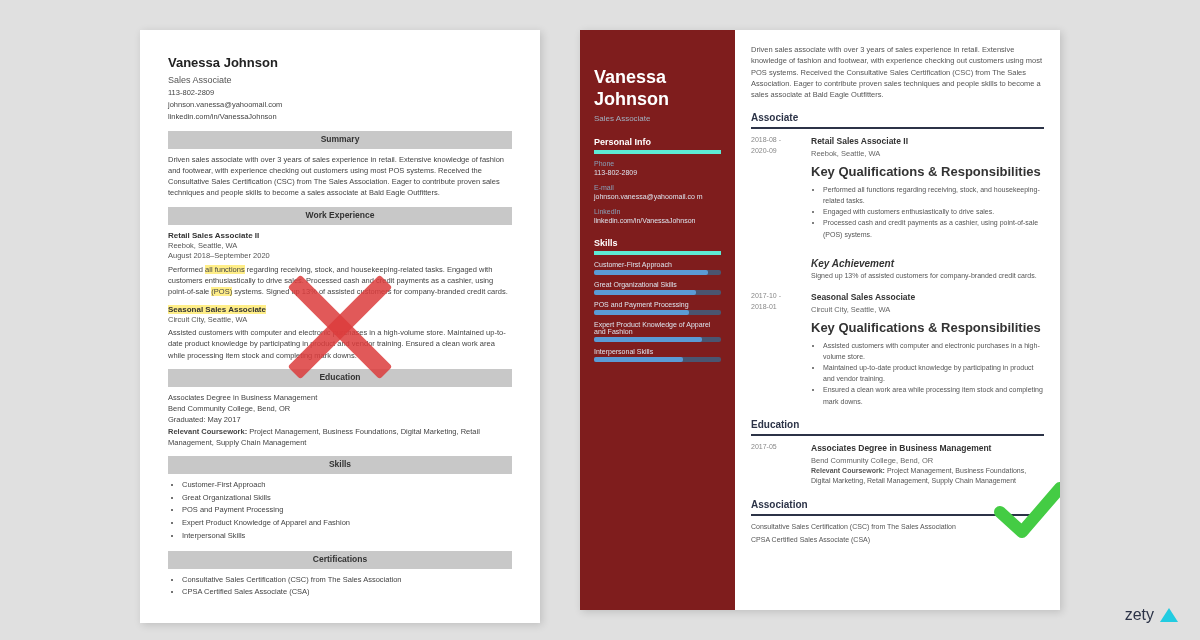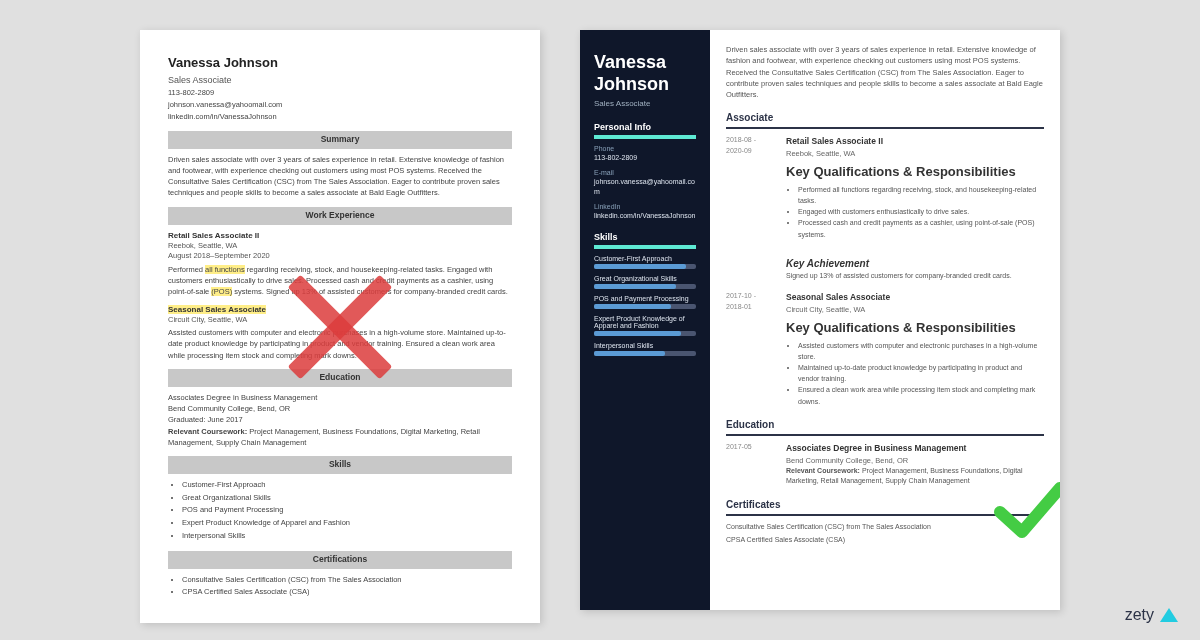--- a/index.html
+++ b/index.html
@@ -139,24 +139,24 @@
       background: #fff;
       display: flex;
       font-size: 8px;
       color: #333;
       box-shadow: 2px 2px 8px rgba(0,0,0,0.15);
       overflow: hidden;
       position: relative;
     }
 
     .right-sidebar {
-      width: 130px;
-      background: #0f172a;
+      width: 155px;
+      background: #7f1d1d;
       color: #fff;
-      padding: 22px 14px;
+      padding: 37px 14px;
       flex-shrink: 0;
     }
 
     .right-sidebar-name {
       font-size: 18px;
       font-weight: bold;
       color: #fff;
       line-height: 1.2;
       margin-bottom: 4px;
     }
@@ -390,21 +390,21 @@
     <div style="margin-top:6px;">
       <div class="left-job-title"><span style="background:#ffee88;">Seasonal Sales Associate</span></div>
       <div class="left-job-company">Circuit City, Seattle, WA</div>
       <div class="left-job-desc">Assisted customers with computer and electronic purchases in a high-volume store. Maintained up-to-date product knowledge by participating in product and vendor training. Ensured a clean work area while processing item stock and completing mark downs.</div>
     </div>
 
     <div class="left-section-header">Education</div>
     <div class="left-section-content">
       <div>Associates Degree in Business Management</div>
       <div>Bend Community College, Bend, OR</div>
-      <div>Graduated: June 2017</div>
+      <div>Graduated: May 2017</div>
       <div>
         <strong>Relevant Coursework:</strong>
         <span>Project Management, Business Foundations, Digital Marketing, Retail Management, Supply Chain Management</span>
       </div>
     </div>
 
     <div class="left-section-header">Skills</div>
     <ul class="bullet-list">
       <li>Customer-First Approach</li>
       <li>Great Organizational Skills</li>
@@ -526,21 +526,21 @@
         <div class="content-col">
           <div class="right-edu-degree">Associates Degree in Business Management</div>
           <div class="right-edu-school">Bend Community College, Bend, OR</div>
           <div class="right-edu-coursework">
             <strong>Relevant Coursework:</strong>
             <span>Project Management, Business Foundations, Digital Marketing, Retail Management, Supply Chain Management</span>
           </div>
         </div>
       </div>
 
-      <div class="right-section-title">Certificates</div>
+      <div class="right-section-title">Association</div>
       <div class="right-cert-item">Consultative Sales Certification (CSC) from The Sales Association</div>
       <div class="right-cert-item">CPSA Certified Sales Associate (CSA)</div>
     </div>
 
     <div class="check-mark">
       <svg class="check-svg" viewBox="0 0 80 80">
         <polyline points="10,42 32,62 70,18" fill="none" stroke="#44cc44" stroke-width="12" stroke-linecap="round" stroke-linejoin="round"></polyline>
       </svg>
     </div>
   </div>

